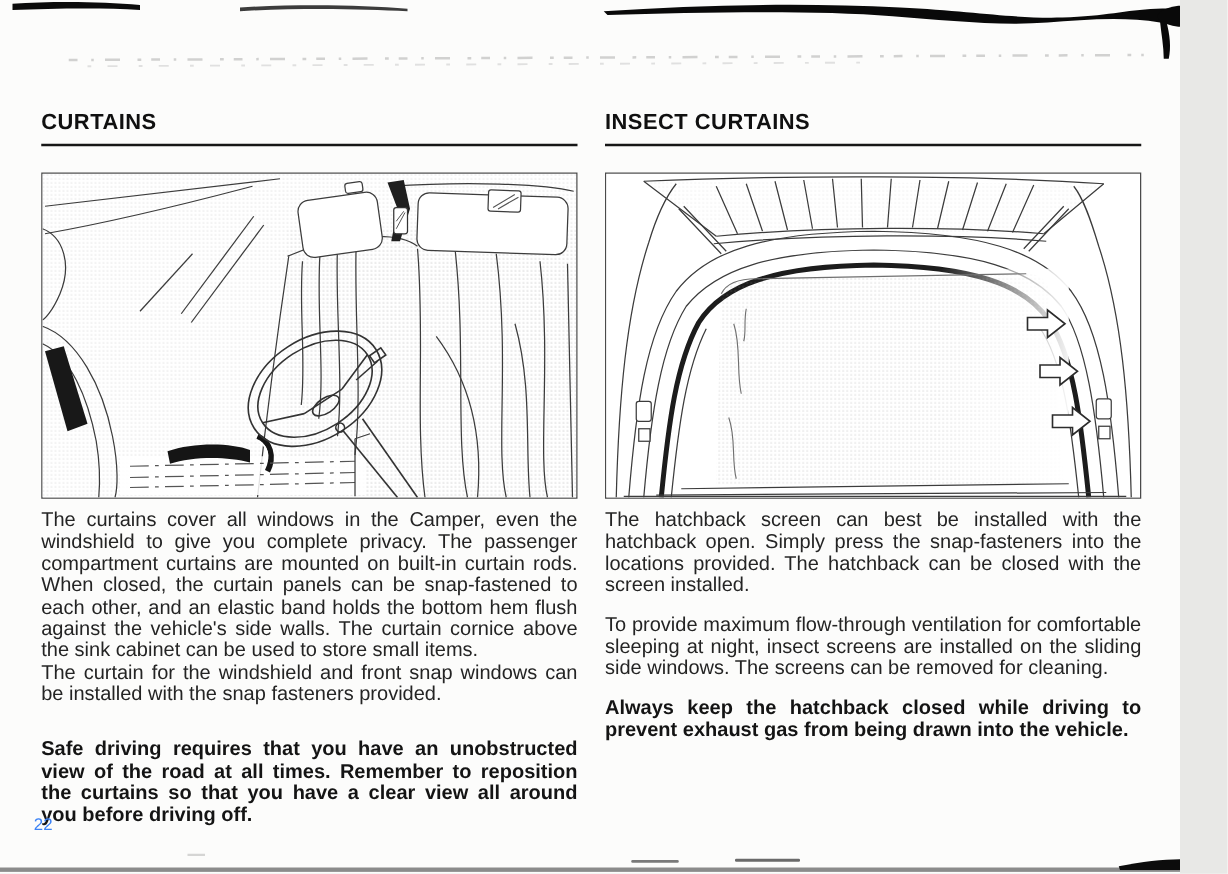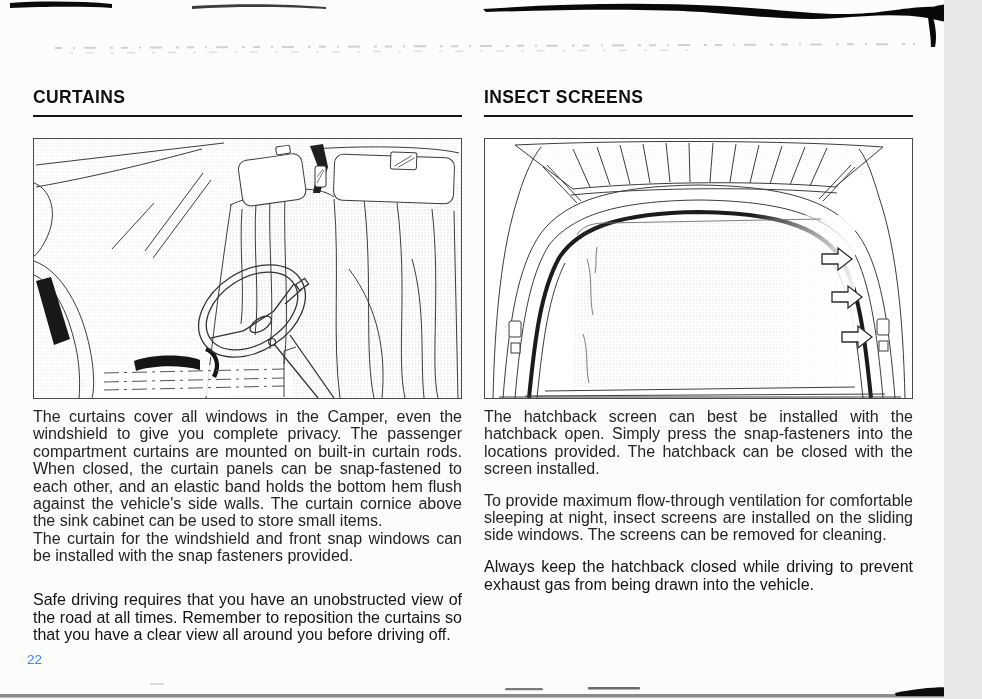--- a/index.html
+++ b/index.html
@@ -17,21 +17,21 @@
     line-height:22px;padding-bottom:7px;border-bottom:2.5px solid #161616;
   }
   .figure{
     position:absolute;top:138px;left:0;width:427px;height:259px;
     border:1.3px solid #4a4a4a;background:#fff;
   }
   .figure svg{display:block;}
   .bodytext{position:absolute;top:408px;left:0;width:429px;
     font-size:16px;line-height:17.4px;text-align:justify;color:#242424;}
   .bodytext p{margin:0;}
-  .bodytext p.warn{font-weight:400;color:#141414;line-height:17.9px;}
+  .bodytext p.warn{font-weight:700;color:#141414;line-height:17.9px;}
   .col-left .bodytext p.warn{margin-top:26px;}
   .col-right .bodytext p{margin-bottom:14px;}
   .col-right .bodytext p.warn{margin-bottom:0;}
   .page-number{position:absolute;left:27px;top:652px;font-size:13.5px;color:#3b82f6;}
 </style>
 </head>
 <body>
 
 <div class="page">
 
@@ -133,21 +133,21 @@
     </div>
 
     <div class="bodytext">
       <p>The curtains cover all windows in the Camper, even the windshield to give you complete privacy. The passenger compartment curtains are mounted on built-in curtain rods. When closed, the curtain panels can be snap-fastened to each other, and an elastic band holds the bottom hem flush against the vehicle's side walls. The curtain cornice above the sink cabinet can be used to store small items.</p>
       <p>The curtain for the windshield and front snap windows can be installed with the snap fasteners provided.</p>
       <p class="warn">Safe driving requires that you have an unobstructed view of the road at all times. Remember to reposition the curtains so that you have a clear view all around you before driving off.</p>
     </div>
   </div>
 
   <div class="col col-right">
-    <h1 class="section-heading">INSECT SCREENS</h1>
+    <h1 class="section-heading">INSECT CURTAINS</h1>
 
     <div class="figure">
       <svg width="427" height="259" viewBox="0 0 427 259">
         <defs>
           <pattern id="dotsR" width="3.2" height="3.2" patternUnits="userSpaceOnUse">
             <circle cx="0.8" cy="0.8" r="0.5" fill="#8d8d8d"></circle>
           </pattern>
           <linearGradient id="fadeR" x1="0" y1="0" x2="1" y2="0">
             <stop offset="0.45" stop-color="#ffffff" stop-opacity="0"></stop>
             <stop offset="1" stop-color="#ffffff" stop-opacity="0.95"></stop>

